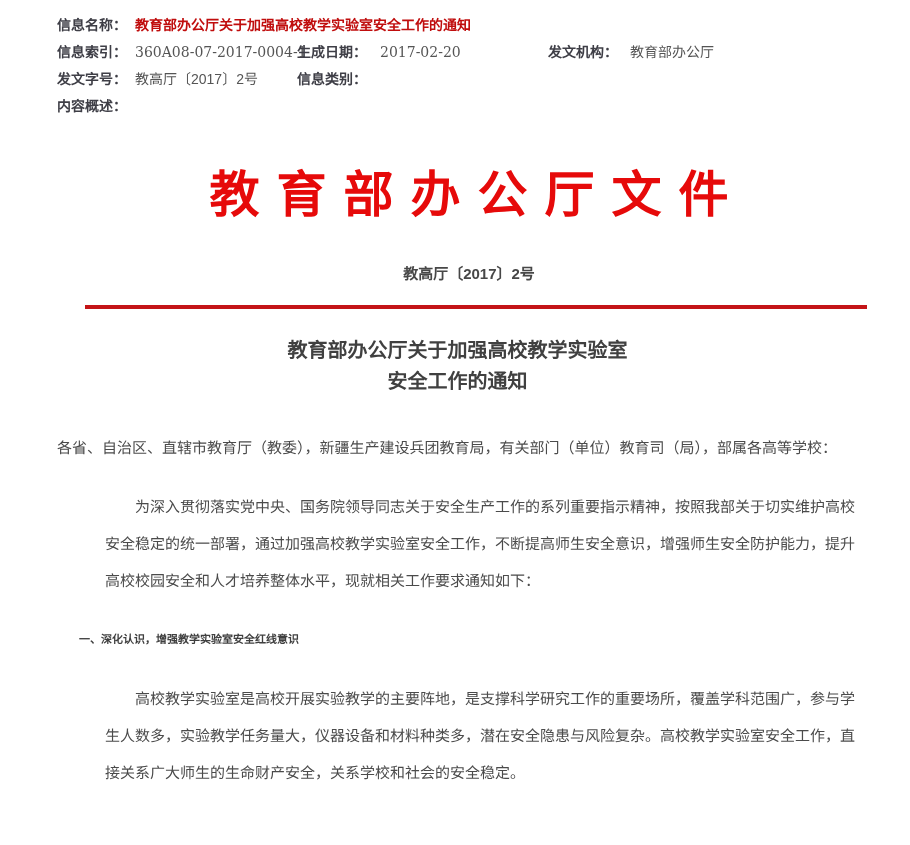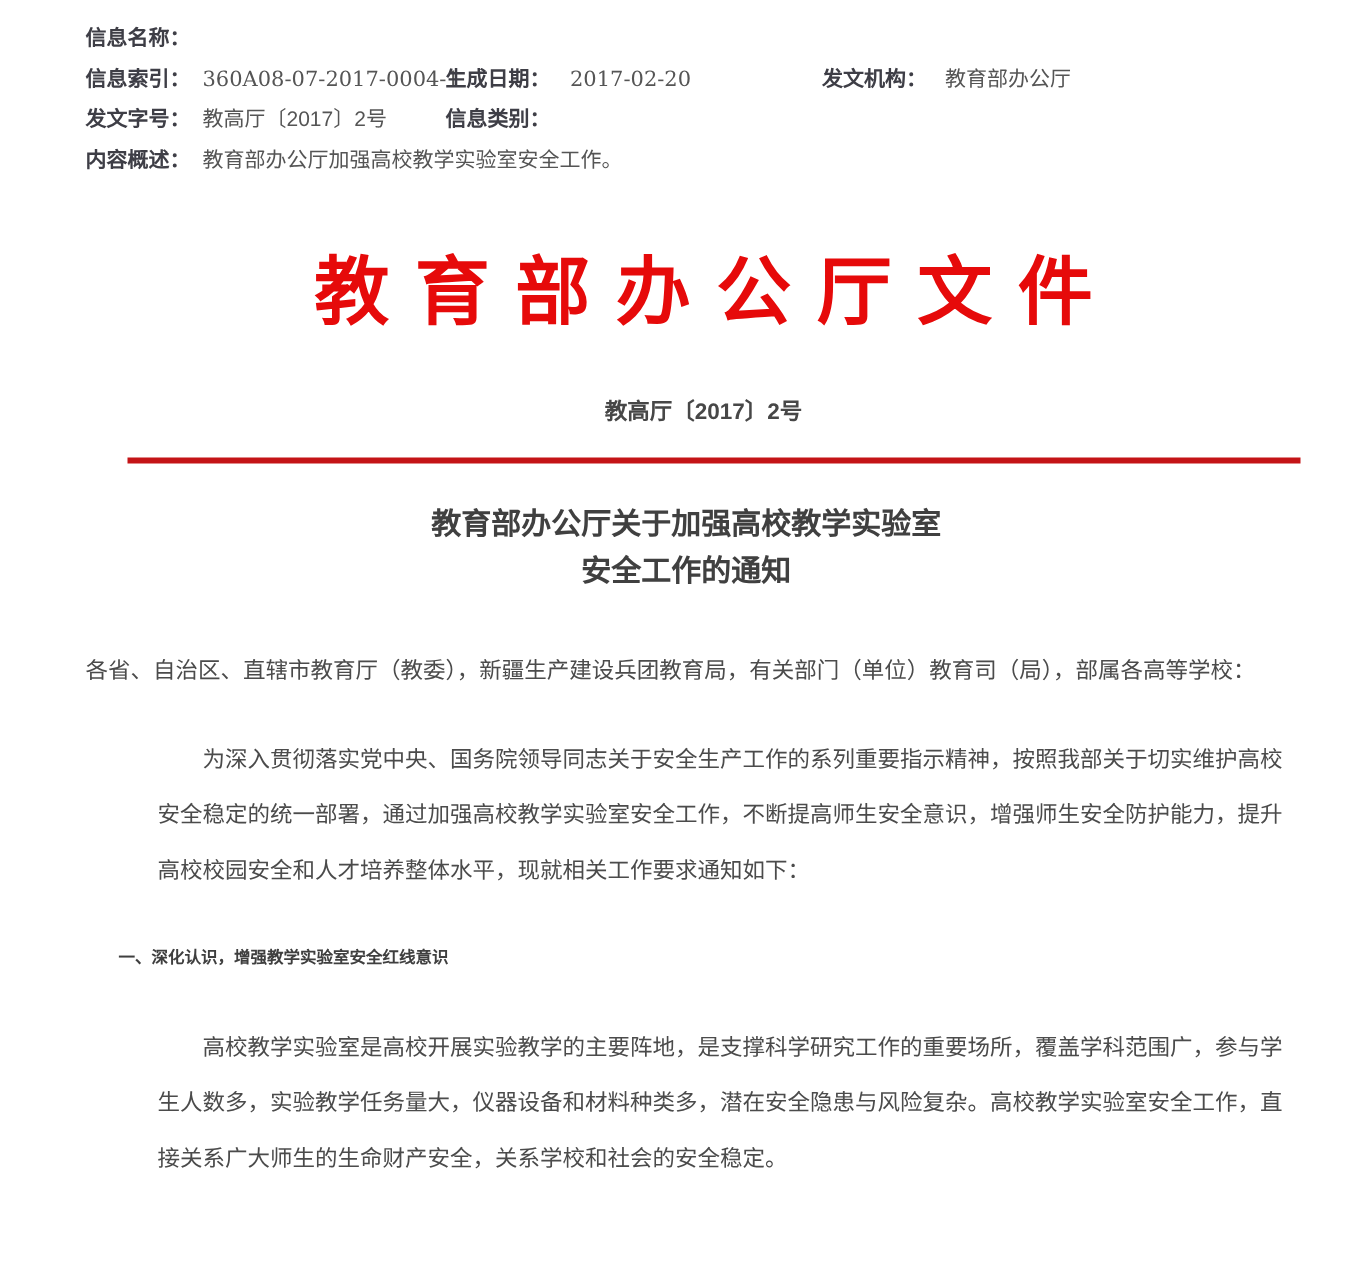--- a/index.html
+++ b/index.html
@@ -83,39 +83,39 @@
   }
 </style>
 </head>
 <body>
 
 <div class="page">
 
   <section class="meta">
     <div class="meta-row">
       <span class="m-label">信息名称：</span>
+      <span class="m-value red span-rest">教育部办公厅关于加强高校教学实验室安全工作的通知</span>
     </div>
     <div class="meta-row">
       <span class="m-label">信息索引：</span>
       <span class="m-value serif">360A08-07-2017-0004-1</span>
       <span class="m-label">生成日期：</span>
       <span class="m-value serif">2017-02-20</span>
       <span class="m-label">发文机构：</span>
       <span class="m-value">教育部办公厅</span>
     </div>
     <div class="meta-row">
       <span class="m-label">发文字号：</span>
       <span class="m-value">教高厅〔2017〕2号</span>
       <span class="m-label">信息类别：</span>
       <span></span>
       <span></span>
     </div>
     <div class="meta-row">
       <span class="m-label">内容概述：</span>
-      <span class="m-value span-rest">教育部办公厅加强高校教学实验室安全工作。</span>
     </div>
   </section>
 
   <header class="letterhead">
     <div class="letterhead-title">教育部办公厅文件</div>
     <div class="doc-no">教高厅〔2017〕2号</div>
     <hr class="red-rule">
   </header>
 
   <article class="doc">

